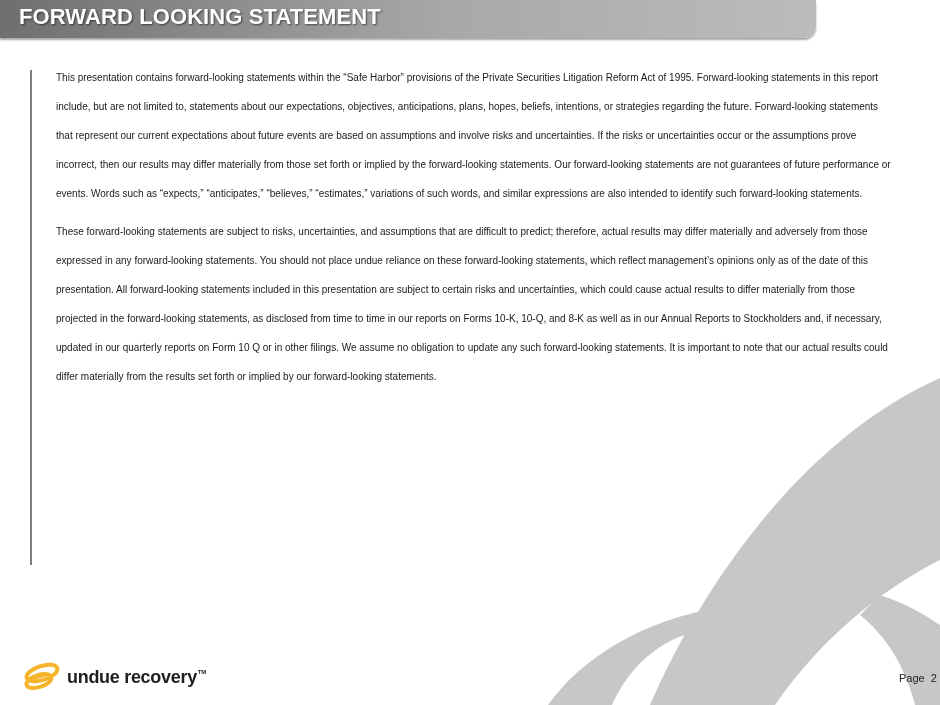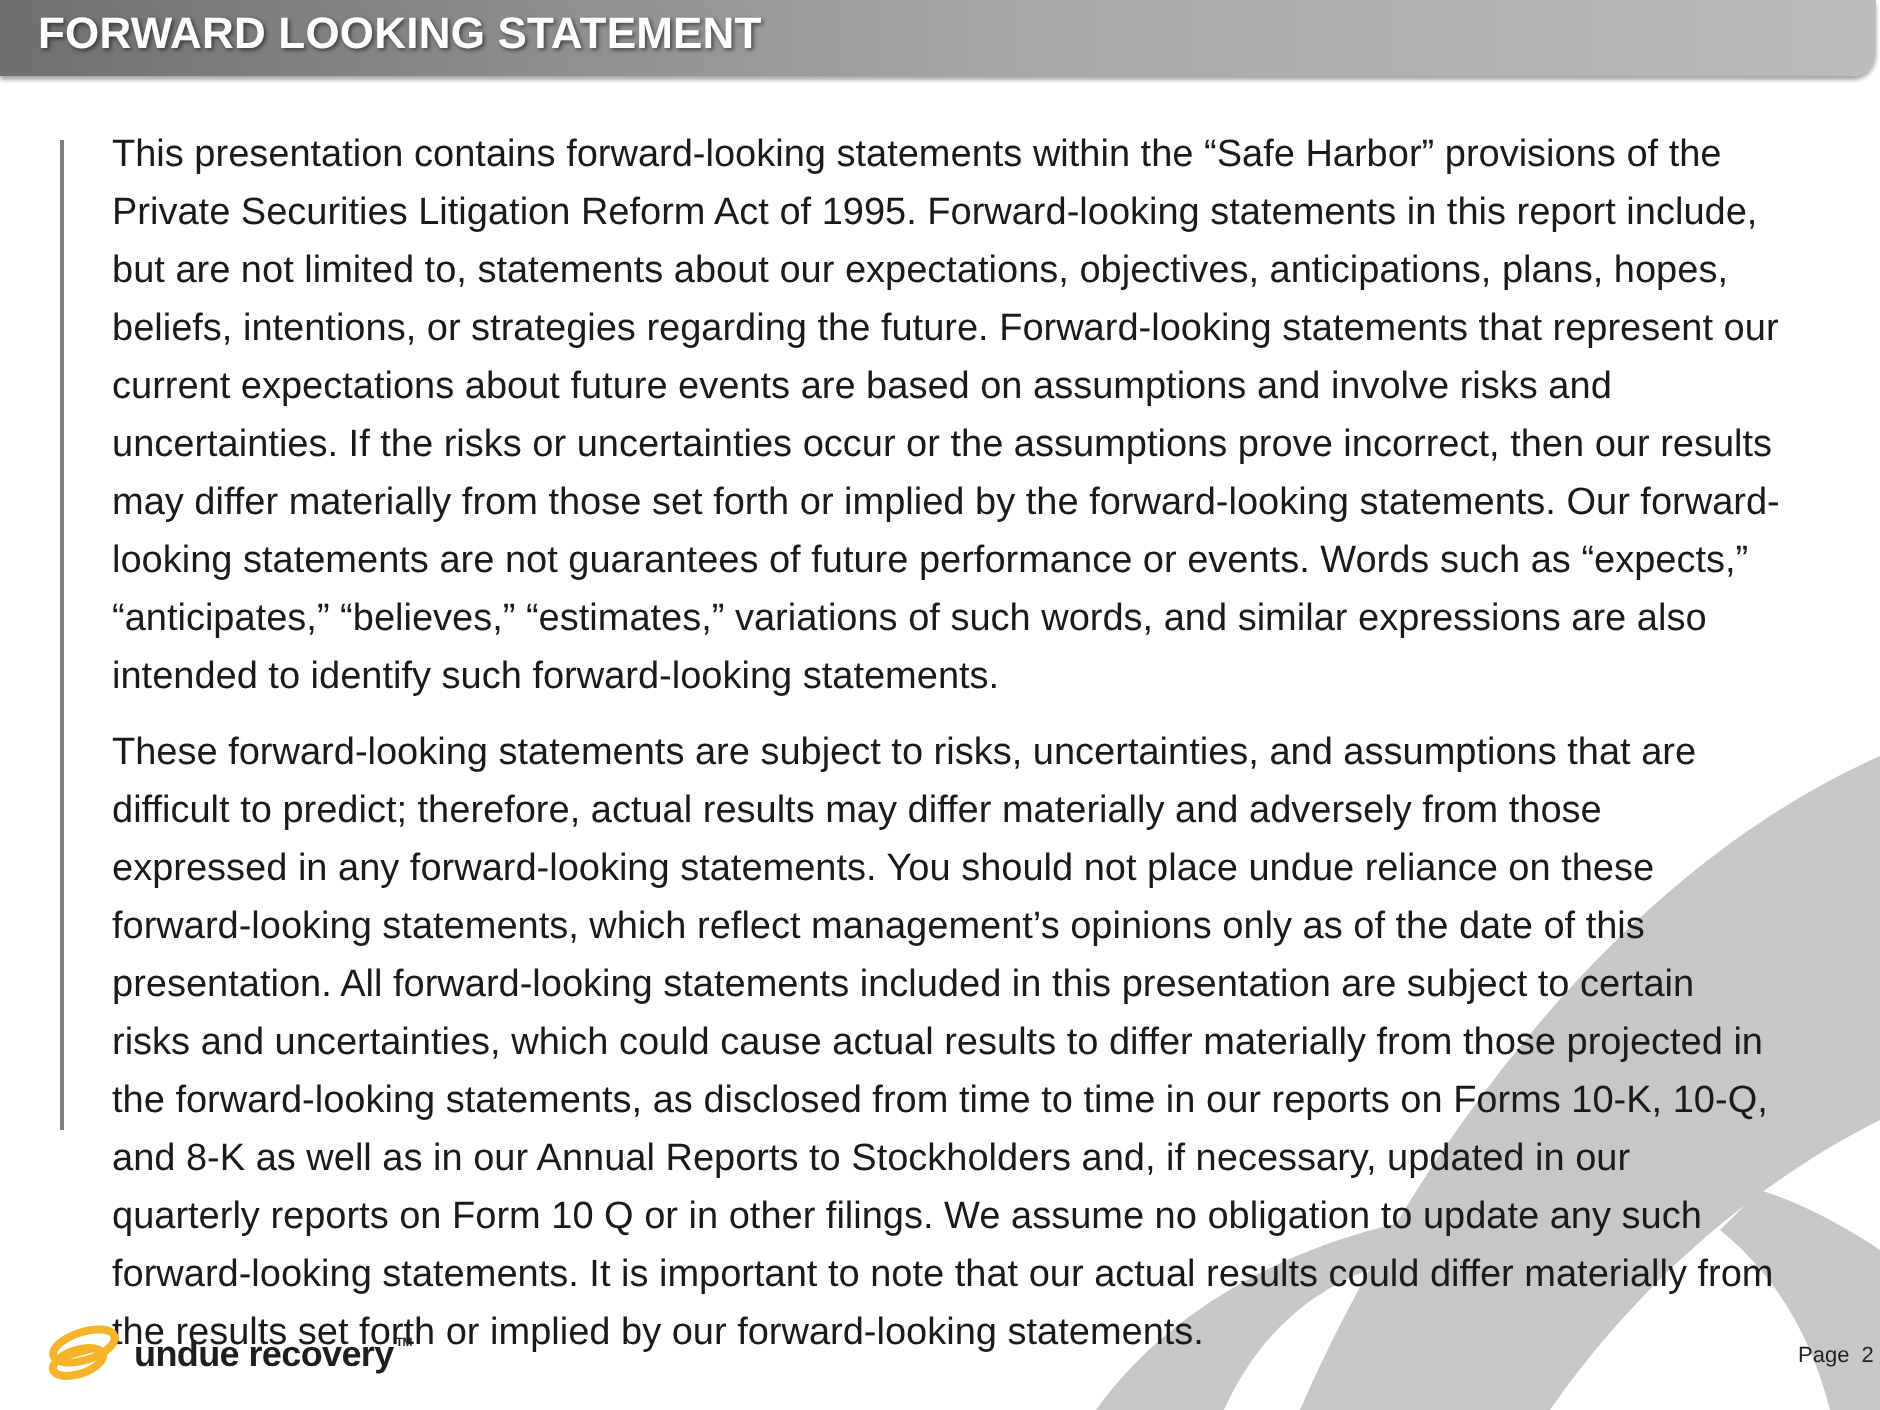--- a/index.html
+++ b/index.html
@@ -4,42 +4,42 @@
   <style>
     html, body { margin: 0; padding: 0; }
     body {
       width: 940px; height: 705px; position: relative; overflow: hidden;
       background: #ffffff;
       font-family: "Liberation Sans", "DejaVu Sans", sans-serif;
       color: #1a1a1a;
     }
     .watermark { position: absolute; left: 0; top: 0; width: 940px; height: 705px; z-index: 0; }
     .header-bar {
-      position: absolute; left: 0; top: 0; width: 938px; height: 38px;
+      position: absolute; left: 0; top: 0; width: 816px; height: 38px;
       background: linear-gradient(to right, #6f6f6f 0%, #8f8f8f 30%, #a8a8a8 55%, #bcbcbc 100%);
       border-bottom-right-radius: 12px;
       box-shadow: 0 2px 2px rgba(0,0,0,0.35);
       z-index: 2;
     }
     .header-title {
       position: absolute; left: 19px; top: 4px;
       font-family: "Liberation Sans", sans-serif;
       font-weight: bold; font-size: 22px; letter-spacing: 0.1px;
       color: #ffffff;
       text-shadow: 1px 1px 2px rgba(0,0,0,0.55);
       white-space: nowrap;
     }
     .left-rule {
       position: absolute; left: 30px; top: 70px; width: 2px; height: 495px;
       background: #7f7f7f; z-index: 2;
     }
     .content {
       position: absolute; left: 56px; top: 63px; width: 835px; z-index: 2;
       font-family: "Liberation Sans", sans-serif;
-      font-size: 19px; line-height: 29px; color: #1a1a1a;
+      font-size: 10px; line-height: 29px; color: #1a1a1a;
     }
     .content p { margin: 0 0 9px 0; }
     .footer-logo {
       position: absolute; left: 22px; top: 660px; height: 34px; z-index: 2;
       display: flex; align-items: center;
     }
     .logo-mark { width: 38px; height: 30px; }
     .logo-text {
       margin-left: 7px; font-family: "Liberation Sans", sans-serif;
       font-weight: bold; font-size: 18px; color: #1e1e1e; letter-spacing: -0.3px;

